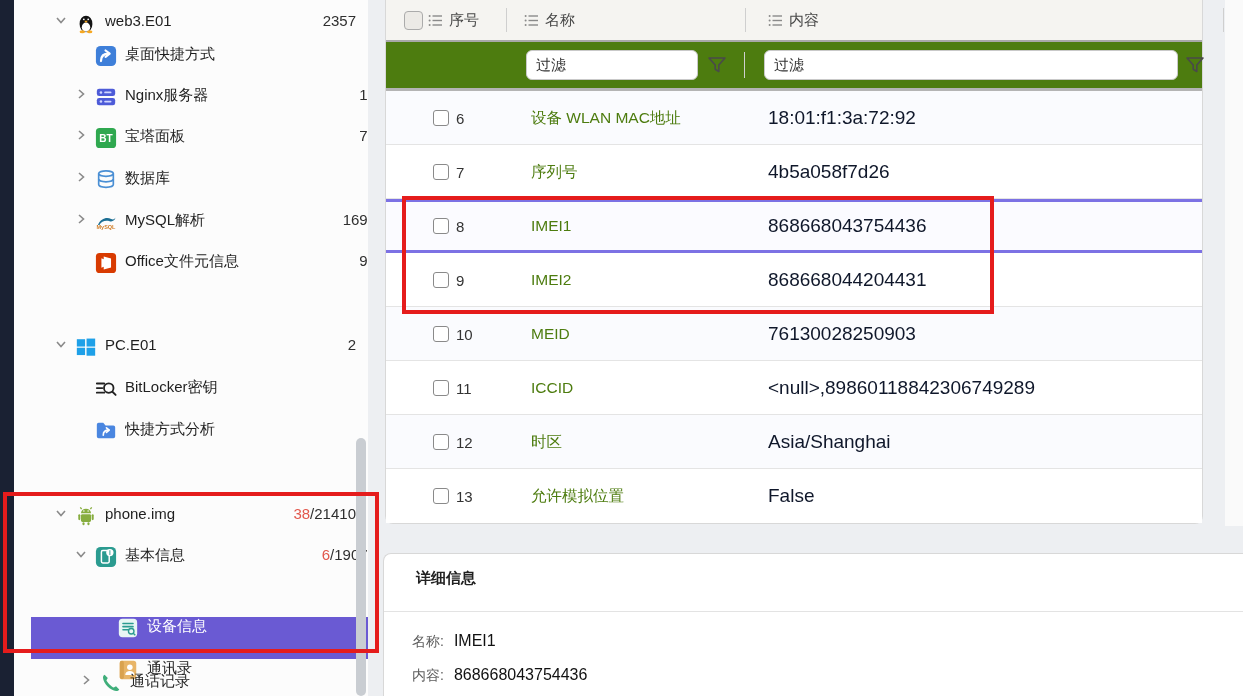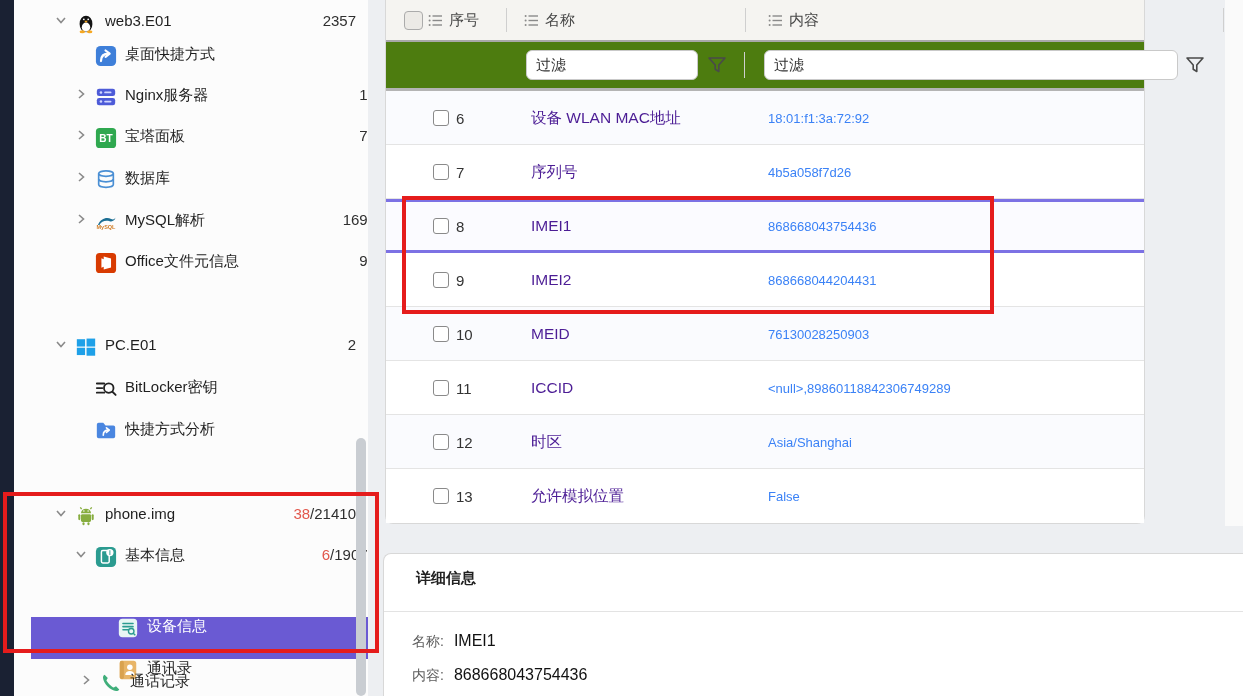--- a/index.html
+++ b/index.html
@@ -21,41 +21,41 @@
   .lv3{padding-left:62px;margin-top:28px;}
   .sb-item.selected{background:#6a5ad3;}
   .sb-item.selected .slabel,.sb-item.selected .scount{color:#fff;}
   .sb-scroll{position:absolute;left:356px;top:438px;width:10px;height:258px;background:#c9cdd2;border-radius:5px;}
 
   
   .right-bg{position:absolute;left:368px;top:0;width:875px;height:696px;background:#edeff2;}
   .right-strip{position:absolute;left:1225px;top:0;width:18px;height:526px;background:#fafafa;}
 
   
-  .table-card{position:absolute;left:385px;top:0;width:760px;height:524px;background:#fff;
+  .table-card{position:absolute;left:385px;top:0;width:818px;height:524px;background:#fff;
     border:1px solid #d8d8d8;border-top:none;border-radius:0 0 8px 8px;box-sizing:border-box;}
   .thead{position:absolute;left:0;top:0;width:100%;height:40px;background:#f5f4f1;border-bottom:2px solid #a8a8a8;box-sizing:content-box;}
   .thead .hcb{position:absolute;left:18px;top:11px;width:17px;height:17px;border:1.5px solid #ababab;border-radius:4px;background:#eceae6;}
   .hcell{position:absolute;top:0;height:40px;display:flex;align-items:center;gap:6px;font-size:15px;color:#474747;}
   .hdiv{position:absolute;top:8px;width:1px;height:24px;background:#cfcfcf;}
   .frow{position:absolute;left:0;top:42px;width:100%;height:46px;background:#4d7c0f;border-bottom:3px solid #b4b4b4;box-sizing:content-box;}
   .finput{position:absolute;top:8px;height:30px;border:1px solid #c9c9c9;border-radius:6px;background:#fff;
     font-family:inherit;font-size:15px;color:#333;padding:0 9px;box-sizing:border-box;outline:none;}
   .ffunnel{position:absolute;top:12px;width:22px;height:22px;}
   .fdiv{position:absolute;top:10px;width:1px;height:26px;background:#cfcfcf;}
   .rows{position:absolute;left:0;top:91px;width:100%;}
   .trow{position:relative;height:54px;box-sizing:border-box;border-bottom:1px solid #e4e4e4;background:#fff;}
   .trow:nth-of-type(odd){background:#fafbfe;}
   .trow:last-of-type{border-bottom:none;}
   .trow.selected{background:#fbfbff;border-top:3px solid #7c71e4;border-bottom:3px solid #7c71e4;}
   .trow span{position:absolute;top:50%;transform:translateY(-50%);white-space:nowrap;}
   .rcb{left:47px;width:16px;height:16px;border:1.5px solid #8a8a8a;border-radius:3px;background:#fff;box-sizing:border-box;}
   .rnum{left:70px;font-size:15px;color:#333;}
-  .rname{left:145px;font-size:15.5px;color:#4c1d95;}
-  .rval{left:382px;font-size:13px;color:#3b82f6;}
+  .rname{left:145px;font-size:15.5px;color:#4d7c0f;}
+  .rval{left:382px;font-size:19px;color:#0f172a;}
 
   
   .detail-card{position:absolute;left:383px;top:553px;width:860px;height:143px;background:#fff;
     border:1px solid #d8d8d8;border-right:none;border-bottom:none;border-radius:8px 0 0 0;box-sizing:border-box;padding-left:40px;}
   .d-title{position:absolute;left:32px;top:15px;font-size:15px;font-weight:bold;color:#222;}
   .d-div{position:absolute;left:0;top:57px;width:100%;height:1px;background:#e3e3e3;}
   .d-field{position:absolute;left:28px;display:flex;align-items:baseline;gap:10px;white-space:nowrap;}
   .d-label{font-size:14px;color:#5e5e5e;}
   .d-value{font-size:16px;color:#111;}
 

